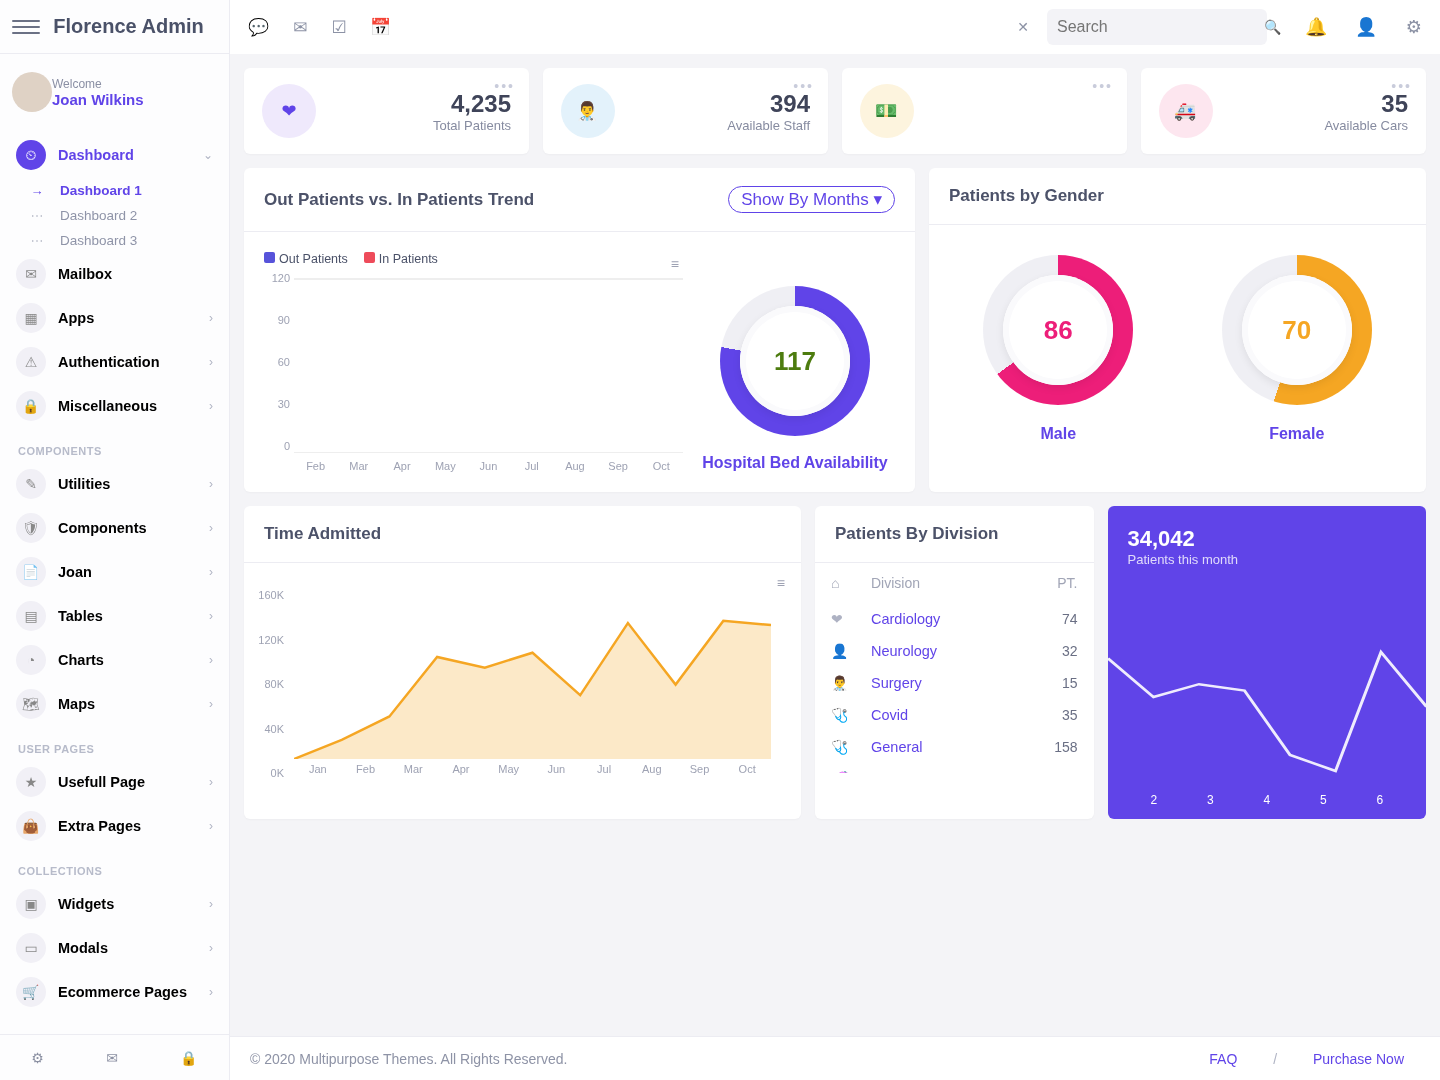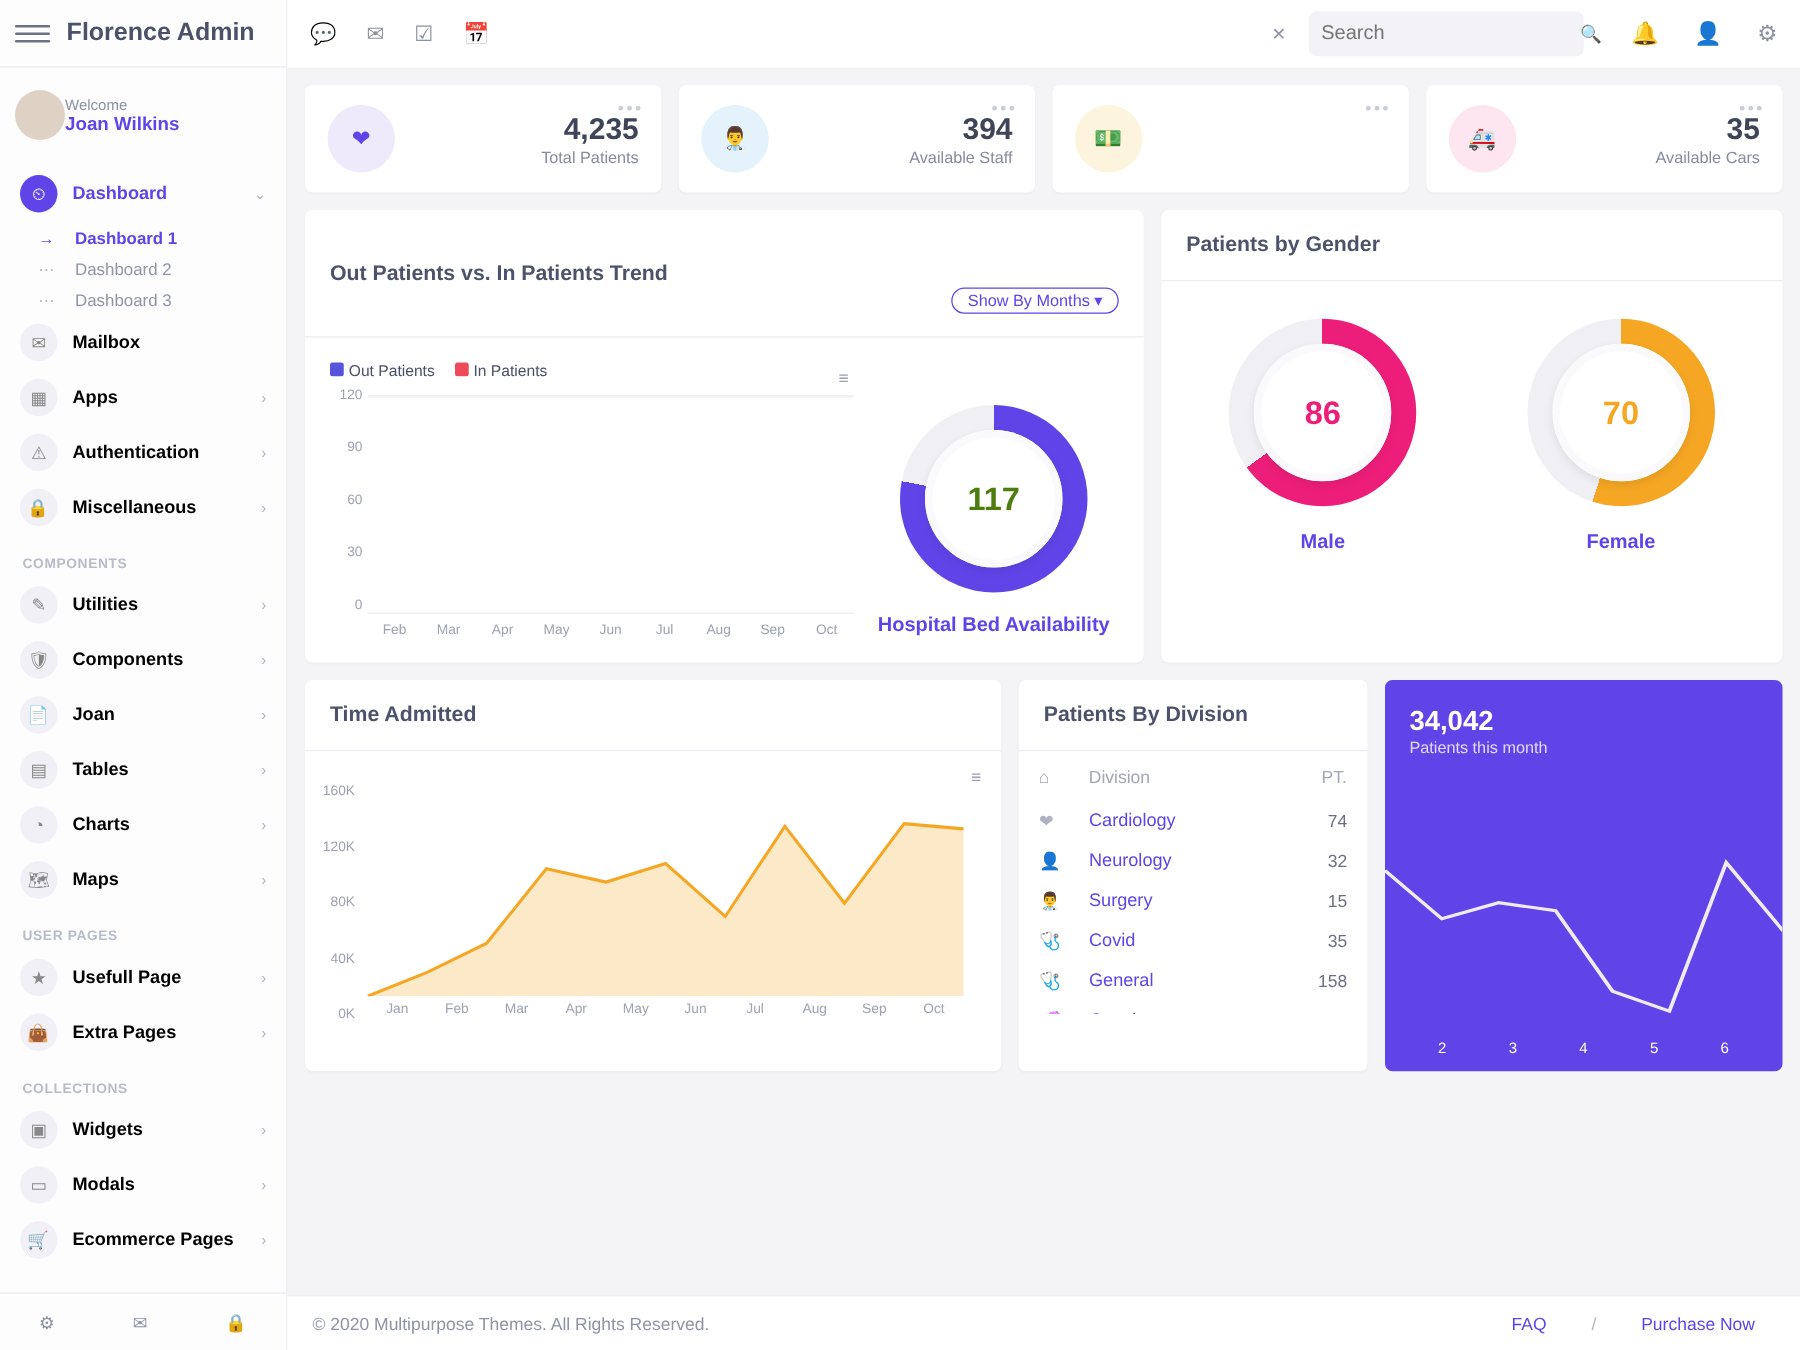--- a/index.html
+++ b/index.html
@@ -56,21 +56,21 @@
   .stat-lbl{font-size:13px;color:#868ba0;}
   .bg-violet{background:#efe9fc;color:var(--primary);}
   .bg-blue{background:#e3f2fb;color:#2c97de;}
   .bg-yellow{background:#fdf4de;color:#e2b13c;}
   .bg-pink{background:#fde6ef;color:var(--pink);}
   
   .mid-row{display:flex;gap:14px;}
   .panel{background:var(--card);border-radius:6px;box-shadow:0 1px 2px rgba(0,0,0,.03);}
   .panel-hd{padding:18px 20px;border-bottom:1px solid var(--border);display:flex;align-items:center;}
   .panel-hd h3{font-size:17px;font-weight:600;color:#4c5269;flex:1;}
-  .dropdown{border:1px solid var(--primary);color:var(--primary);border-radius:20px;padding:2px 12px;font-size:13px;cursor:pointer;margin-top:44px;}
+  .dropdown{border:1px solid var(--primary);color:var(--primary);border-radius:20px;padding:2px 12px;font-size:17px;cursor:pointer;}
   .panel-body{padding:20px;}
   .trend-panel{flex:1.35;}
   .gender-panel{flex:1;}
   .trend-body{display:flex;gap:12px;align-items:stretch;}
   .bar-chart{flex:1;}
   .legend{display:flex;gap:16px;font-size:12.5px;margin-bottom:6px;}
   .lg-swatch{display:inline-block;width:11px;height:11px;border-radius:2px;margin-right:4px;}
   .bars-area{position:relative;height:200px;margin-left:30px;}
   .y-ax{position:absolute;left:-30px;top:0;bottom:20px;width:26px;display:flex;flex-direction:column;justify-content:space-between;font-size:11px;color:#9ea2b3;text-align:right;}
   .plot{position:absolute;left:0;right:0;top:6px;bottom:20px;border-top:1px solid #eee;}

